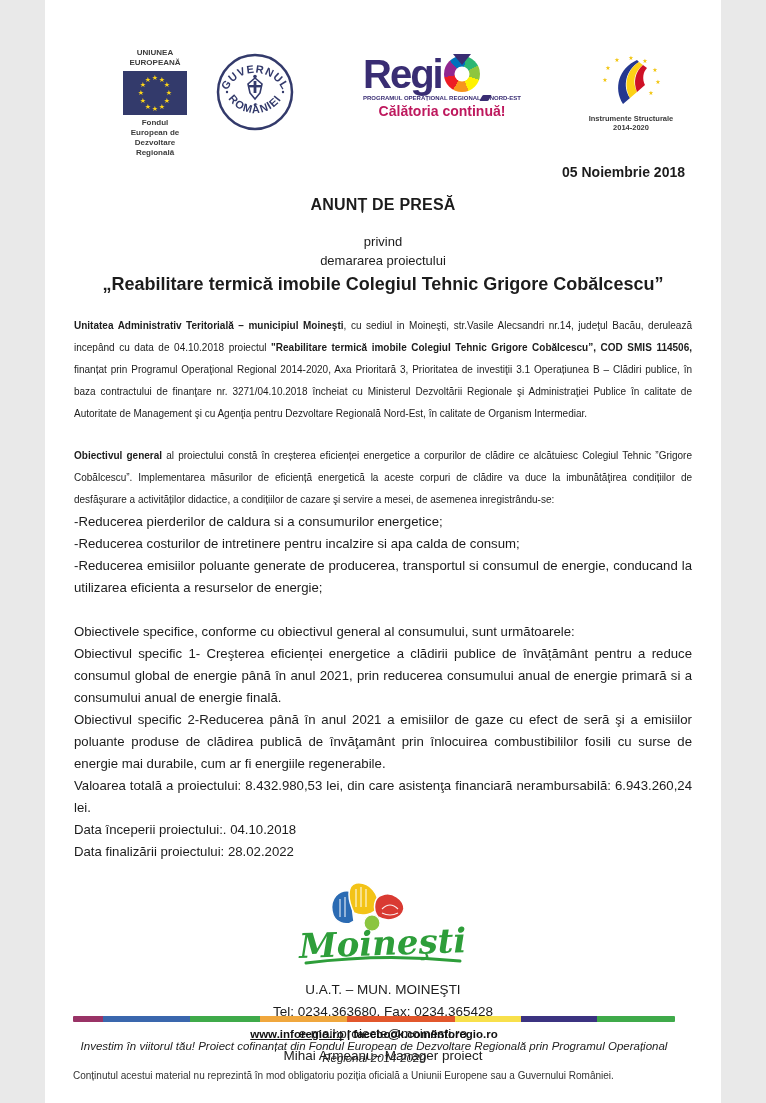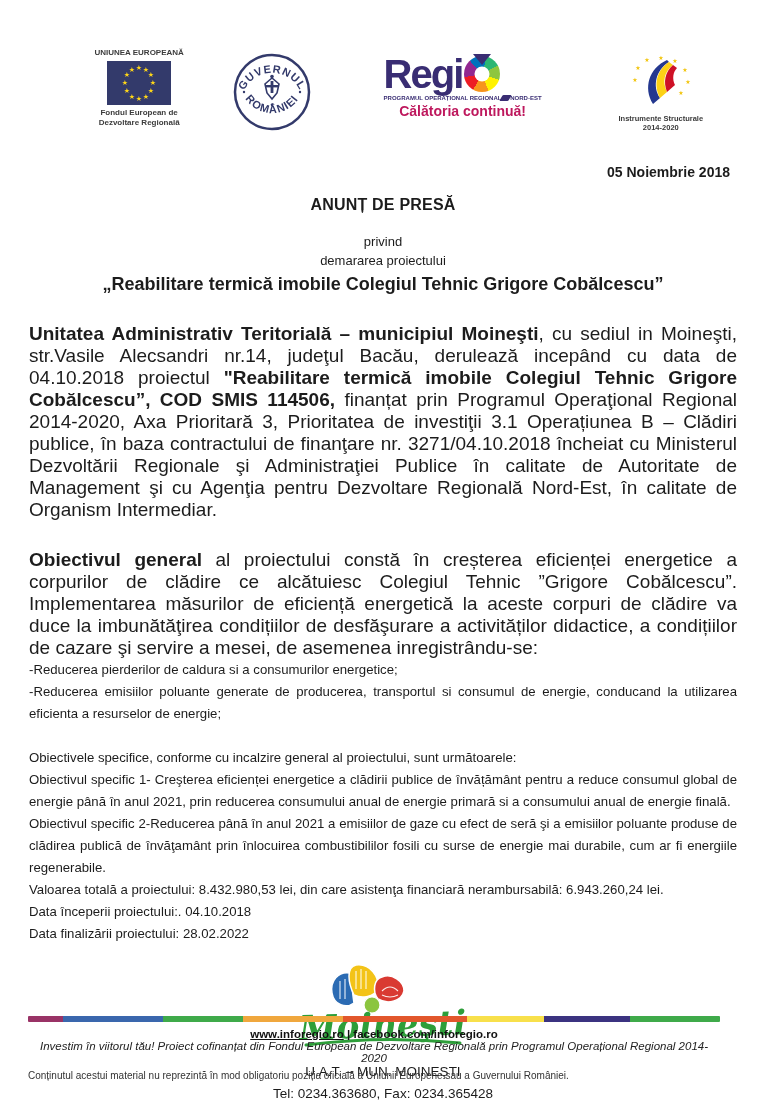--- a/index.html
+++ b/index.html
@@ -1,18 +1,18 @@
 <!DOCTYPE html>
 <html><head>
 <meta charset="utf-8">
 <style>
   * { margin:0; padding:0; box-sizing:border-box; }
   html,body { background:#e9e9e9; }
   .page {
-    position:relative; width:766px; height:1103px; margin:0 auto;
+    position:relative; width:676px; height:1103px; margin:0 auto;
     background:#ffffff; overflow:hidden;
     font-family:"Liberation Sans", sans-serif; color:#1c1c1c;
   }
   
   .logos { display:flex; align-items:flex-start; padding:48px 46px 0 78px; height:138px; }
   .logo-block { text-align:center; }
   .logo-eu { width:126px; }
   .logo-eu .cap { font-size:8px; font-weight:bold; color:#3c3c3c; line-height:10px; }
   .logo-eu .flag { margin:3px auto 3px; display:block; }
   .logo-gov { width:90px; margin-left:28px; padding-top:4px; }
@@ -35,21 +35,21 @@
 
   
   .date { text-align:right; padding-right:36px; margin-top:26px; font-size:14px; font-weight:bold; }
   .h-title { text-align:center; margin-top:16px; font-size:16px; font-weight:bold; letter-spacing:.2px; }
   .h-sub1 { text-align:center; margin-top:20px; font-size:13px; }
   .h-sub2 { text-align:center; margin-top:4px; font-size:13px; }
   .h-project { text-align:center; margin-top:6px; font-size:18px; font-weight:bold; }
 
   
   .body-text { padding:0 29px; }
-  .para { margin-top:28px; font-size:19px; line-height:22px; text-align:justify; }
+  .para { margin-top:20px; font-size:10px; line-height:22px; text-align:justify; }
   .para .b { font-weight:bold; }
   .bullet { font-size:13.2px; line-height:22px; text-align:justify; }
   .p3item { font-size:13.2px; line-height:22px; text-align:justify; }
   .mt { margin-top:22px; }
 
   
   .moinesti { text-align:center; margin-top:10px; }
   .contact { text-align:center; font-size:13.5px; line-height:22px; margin-top:2px; }
 
   
@@ -157,23 +157,24 @@
   <div class="h-sub1">privind</div>
   <div class="h-sub2">demararea proiectului</div>
   <div class="h-project">„Reabilitare termică imobile Colegiul Tehnic  Grigore Cobălcescu”</div>
 
   <div class="body-text">
 
     <p class="para"><span class="b">Unitatea Administrativ Teritorială – municipiul Moineşti</span><span>, cu sediul in Moineşti, str.Vasile Alecsandri nr.14, judeţul Bacău, derulează  incepând cu data de 04.10.2018 proiectul </span><span class="b">"Reabilitare termică imobile Colegiul Tehnic Grigore Cobălcescu”, COD SMIS 114506,</span><span> finanțat prin Programul Operaţional Regional 2014-2020, Axa Prioritară 3, Prioritatea de investiţii 3.1 Operațiunea B – Clădiri publice, în baza contractului de finanţare nr. 3271/04.10.2018 încheiat cu Ministerul Dezvoltării Regionale şi Administraţiei Publice în calitate de Autoritate de  Management şi cu Agenţia pentru Dezvoltare Regională Nord-Est, în calitate de Organism Intermediar.</span></p>
 
     <p class="para"><span class="b">Obiectivul general</span><span> al proiectului constă în creșterea eficienței energetice a corpurilor de clădire ce alcătuiesc Colegiul Tehnic ”Grigore Cobălcescu”. Implementarea măsurilor de eficiență energetică la aceste corpuri de clădire va duce la imbunătăţirea condițiilor de desfăşurare a activităților didactice, a condițiilor de cazare şi servire a mesei, de asemenea inregistrându-se:</span></p>
     <div class="bullet">-Reducerea pierderilor de caldura si a consumurilor energetice;</div>
+    <div class="bullet">-Reducerea costurilor de intretinere pentru incalzire si apa calda de consum;</div>
     <div class="bullet">-Reducerea emisiilor poluante generate de producerea, transportul si consumul de energie, conducand la utilizarea eficienta a resurselor de energie;</div>
 
-    <div class="p3item mt"><span class="b">Obiectivele specifice</span><span>, conforme cu incalzire general al proiectului, sunt următoarele:</span></div>
+    <div class="p3item mt"><span class="b">Obiectivele specifice</span><span>, conforme cu obiectivul general al consumului, sunt următoarele:</span></div>
     <div class="p3item"><span class="b">Obiectivul specific 1</span><span>- Creşterea eficienței energetice a clădirii publice de învățământ pentru a reduce consumul global de energie până în anul 2021, prin reducerea consumului anual de energie primară si a consumului anual de energie finală.</span></div>
     <div class="p3item"><span class="b">Obiectivul specific 2</span><span>-Reducerea până în anul 2021 a emisiilor de gaze cu efect de seră şi a emisiilor poluante produse de clădirea publică de învăţamânt prin înlocuirea combustibililor fosili cu surse de energie mai durabile, cum ar fi energiile regenerabile.</span></div>
     <div class="p3item"><span class="b">Valoarea totală a proiectului</span><span>: 8.432.980,53 lei, din care asistenţa financiară nerambursabilă: 6.943.260,24 lei.</span></div>
     <div class="p3item"><span class="b">Data începerii proiectului</span><span>:. 04.10.2018</span></div>
     <div class="p3item"><span class="b">Data finalizării proiectului</span><span>: 28.02.2022</span></div>
   </div>
 
   <div class="moinesti">
     <svg width="190" height="100" viewBox="0 0 190 100">
       <path d="M62,18 C50,16 42,26 44,38 C46,50 58,54 66,48 C64,36 64,26 62,18 Z" fill="#2b6bb3" stroke="#fff" stroke-width="1.5"></path>

